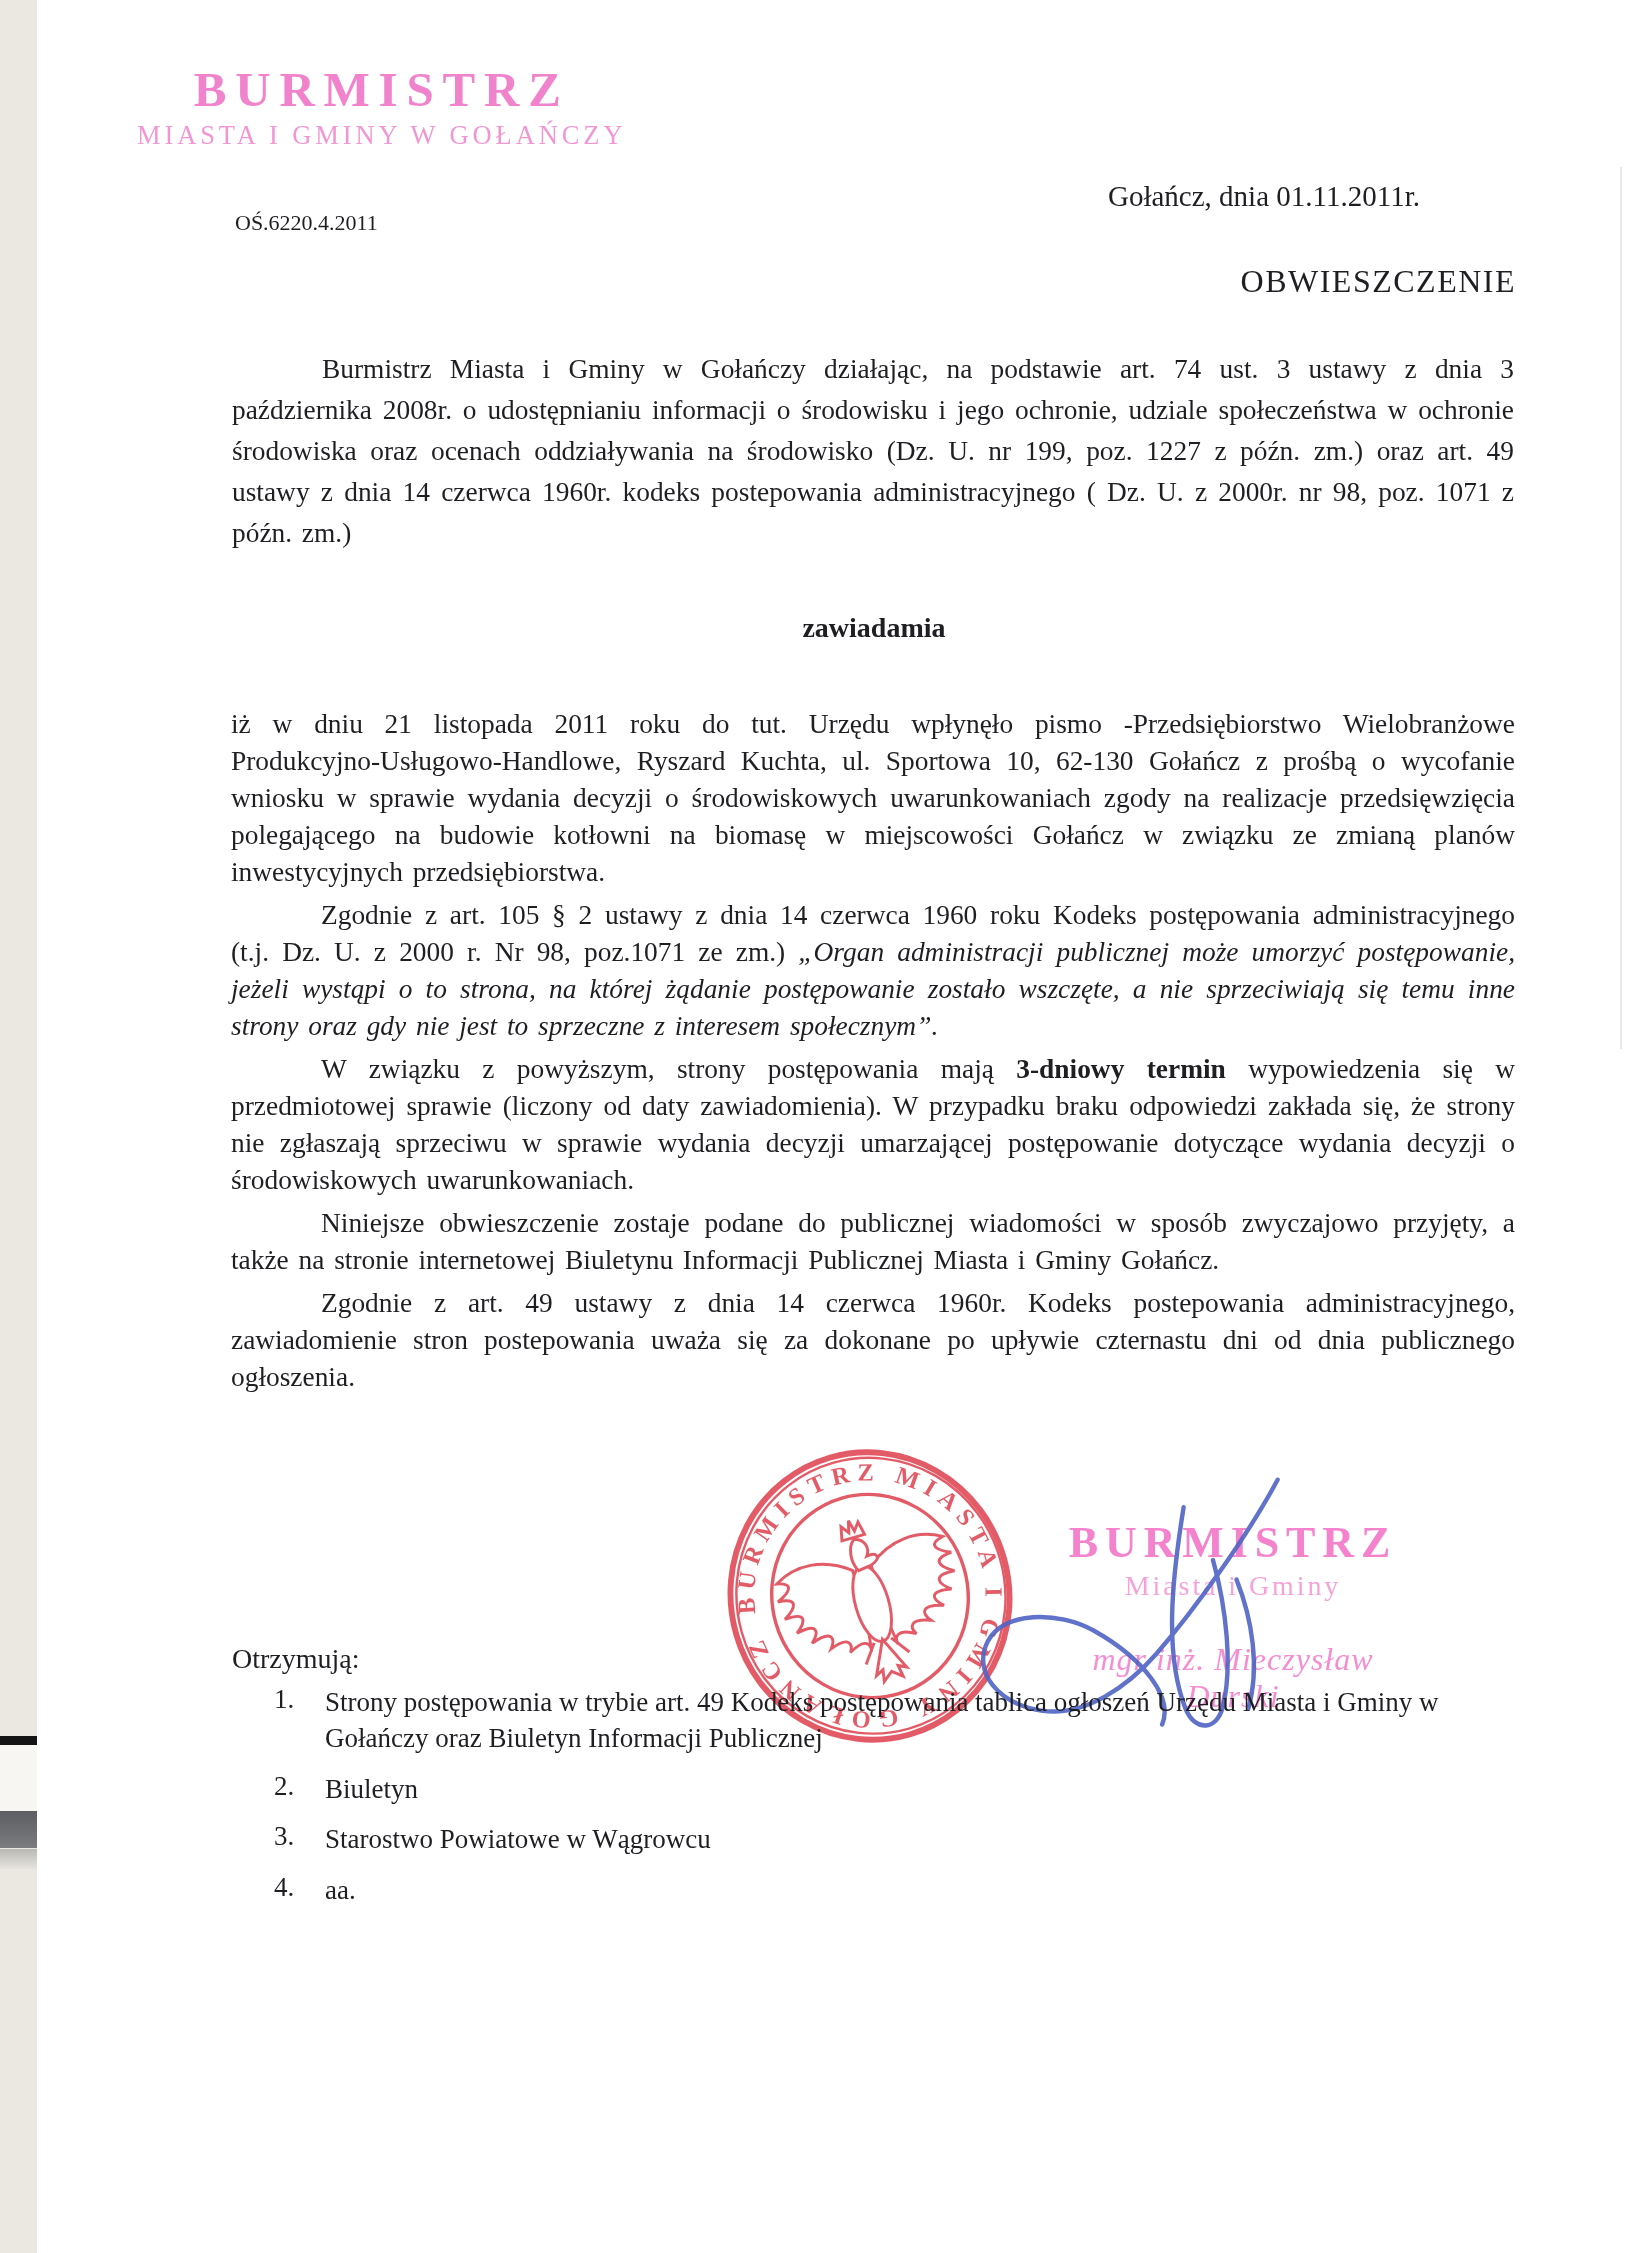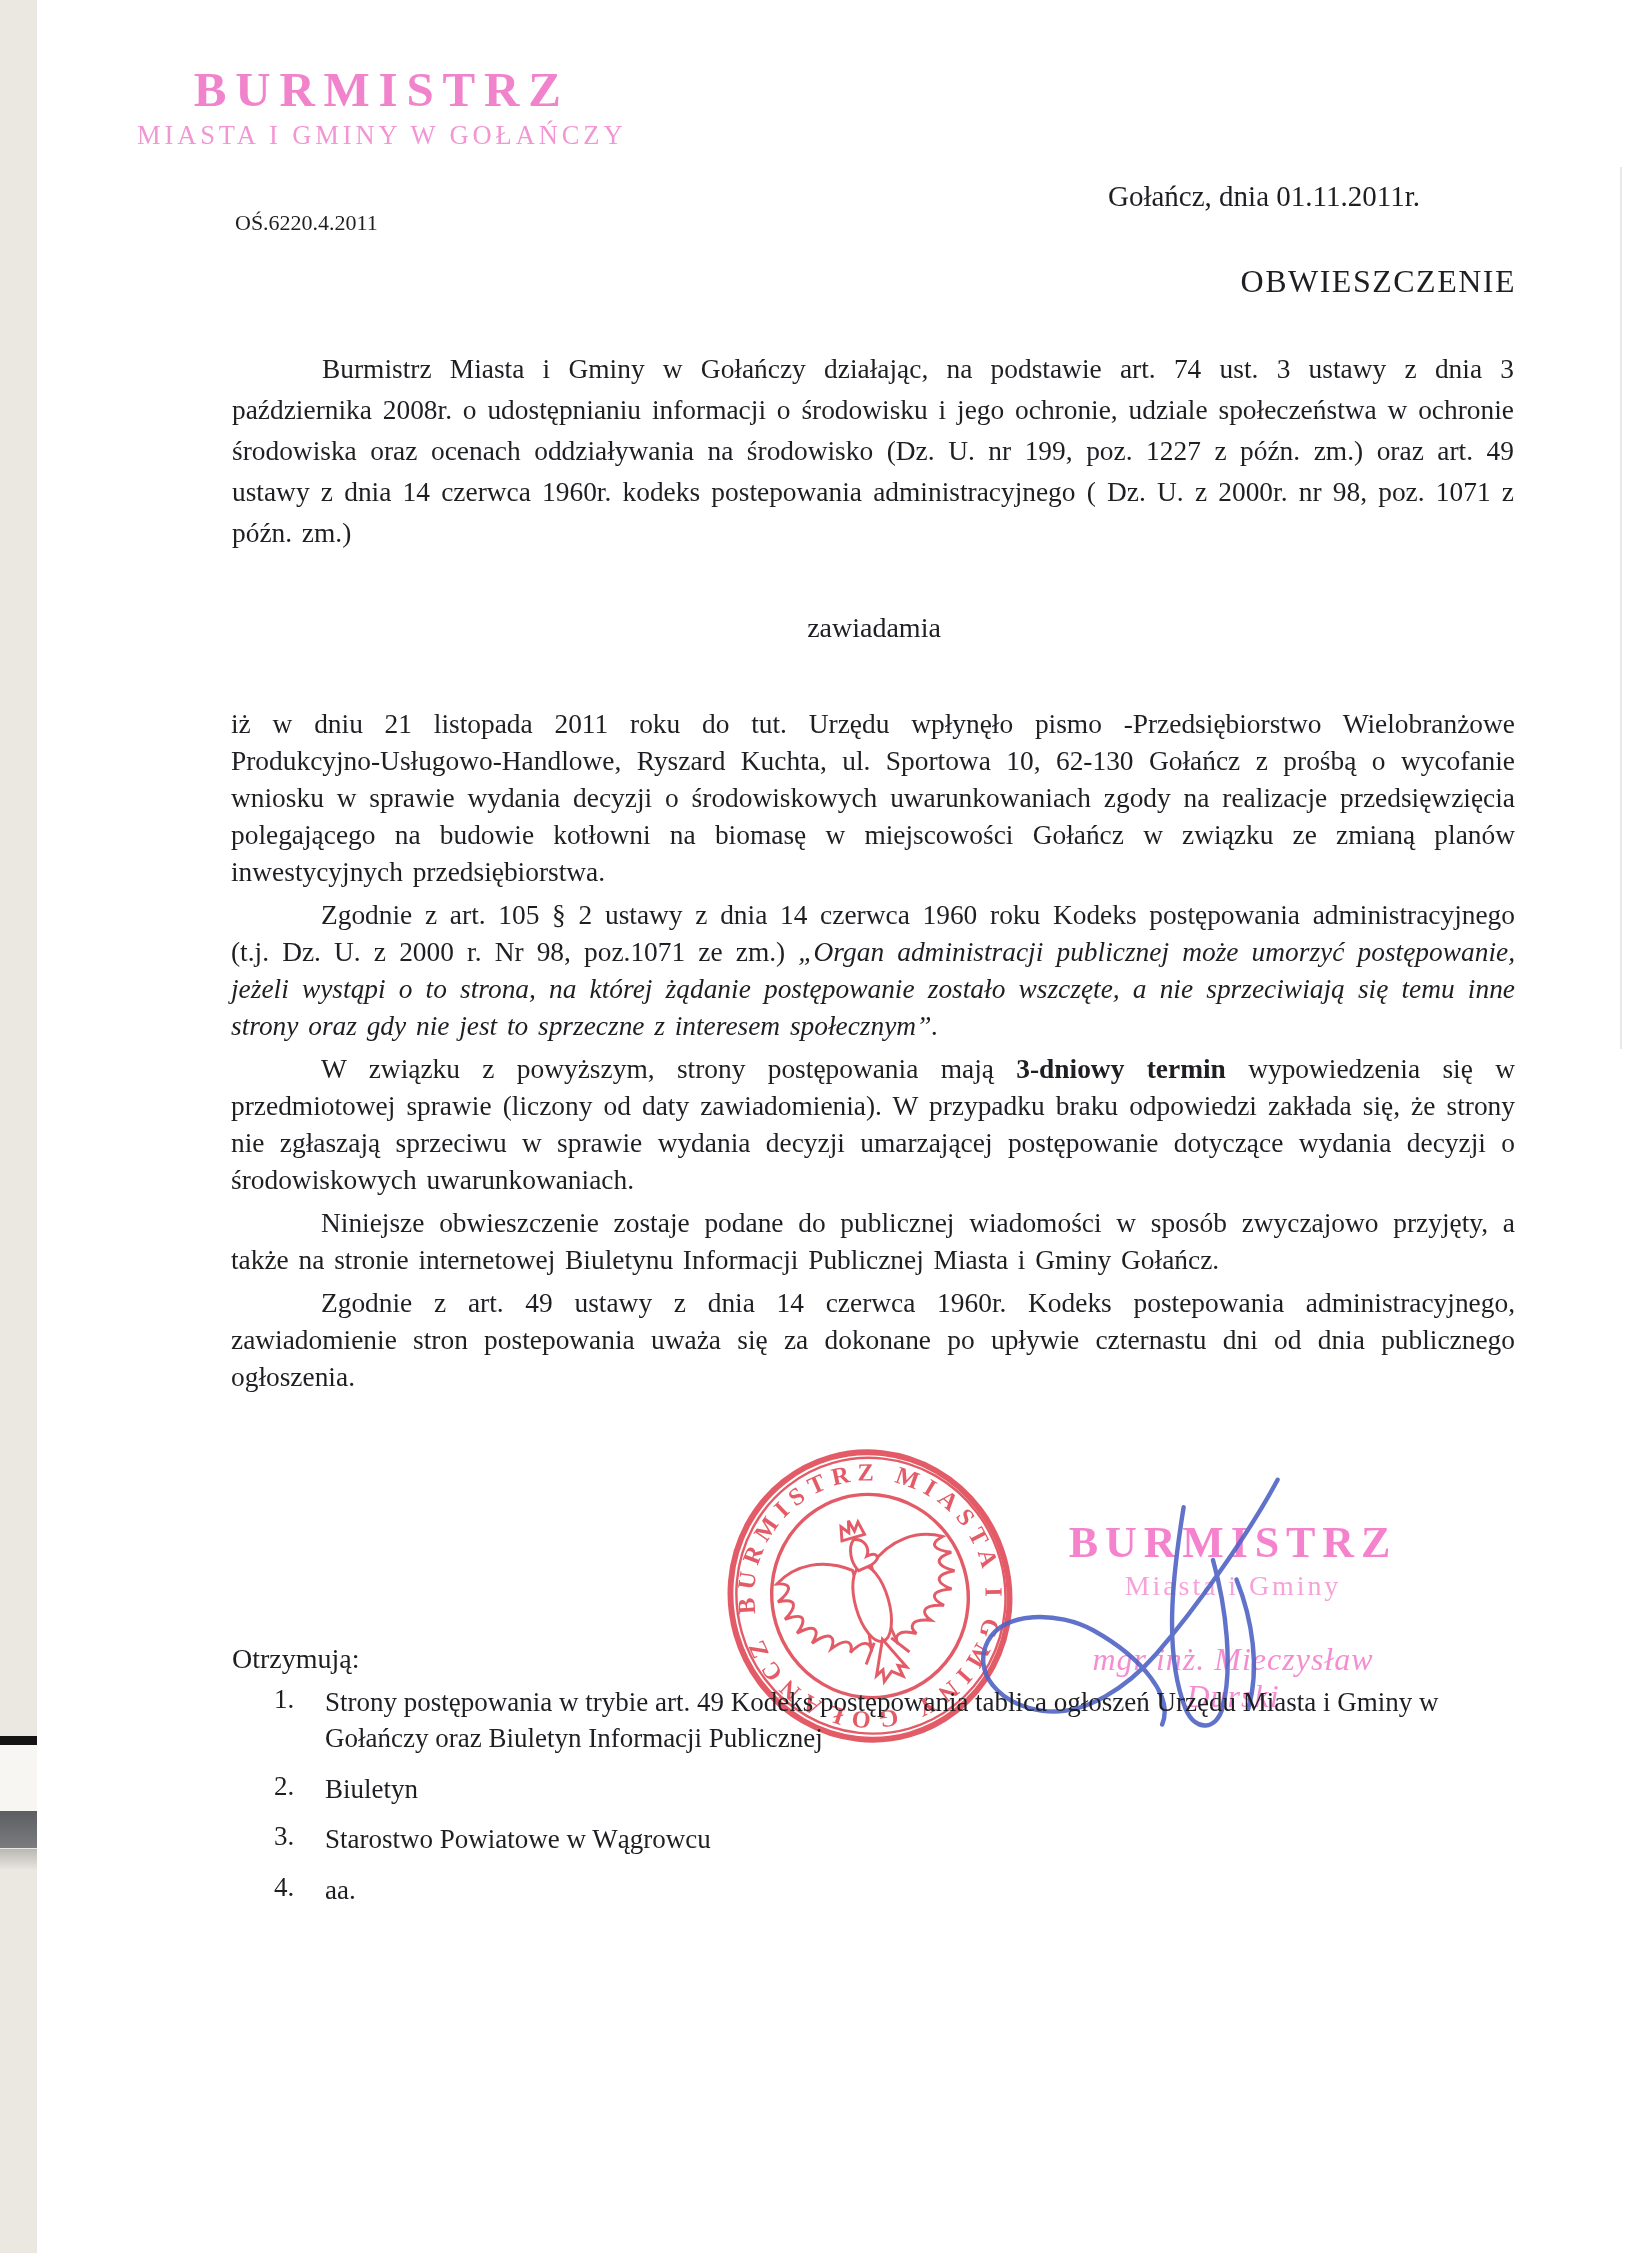--- a/index.html
+++ b/index.html
@@ -24,21 +24,21 @@
   .stamp-header .l1{font-size:49px;font-weight:bold;letter-spacing:8.8px;text-shadow:0 0 2px rgba(255,255,255,.65);}
   .stamp-header .l2{font-size:26.5px;letter-spacing:3.9px;margin-top:2px;opacity:.85;}
 
   .ref{position:absolute;left:235px;top:188px;font-size:22px;margin-top:22px;}
   .dateline{position:absolute;left:1108px;top:180px;font-size:29px;}
 
   .title{position:absolute;left:232px;top:263px;width:1284px;text-align:right;font-size:32px;letter-spacing:1.5px;}
 
   .para{font-size:27.4px;line-height:37px;text-align:justify;word-spacing:2.9px;margin:0;}
   .p1{position:absolute;left:232px;top:349px;width:1282px;line-height:41px;text-indent:90px;}
-  .subtitle{position:absolute;left:232px;top:612px;width:1284px;text-align:center;font-size:28px;}
+  .subtitle{position:absolute;left:232px;top:612px;width:1284px;text-align:center;font-size:28px;font-weight:bold;}
   .body-block{position:absolute;left:225px;top:700px;width:1296px;}
   .body-block p{margin:6px;}
   .indent{text-indent:90px;}
   .it{font-style:italic;}
   .bd{font-weight:bold;}
 
   
   .seal{position:absolute;left:723px;top:1449px;width:294px;height:294px;opacity:.88;}
   
   .sig-stamp{position:absolute;left:1047px;top:1517px;width:372px;text-align:center;color:#f263c0;}

